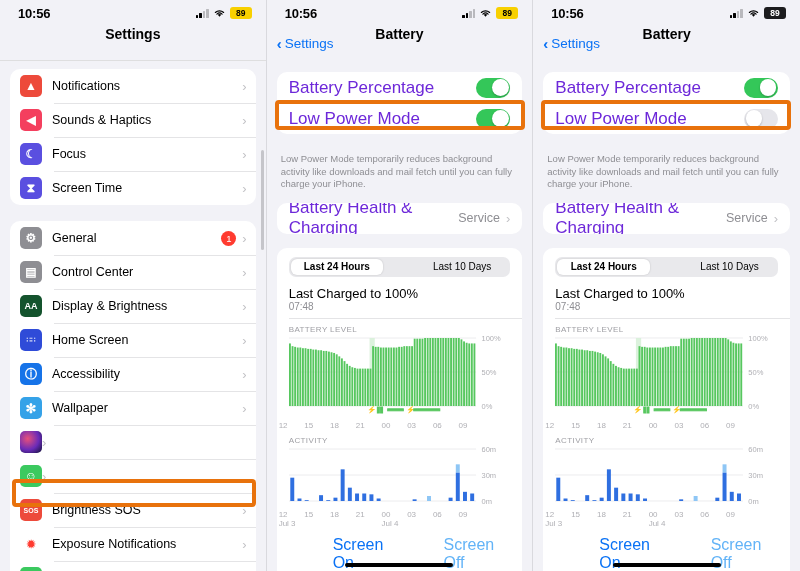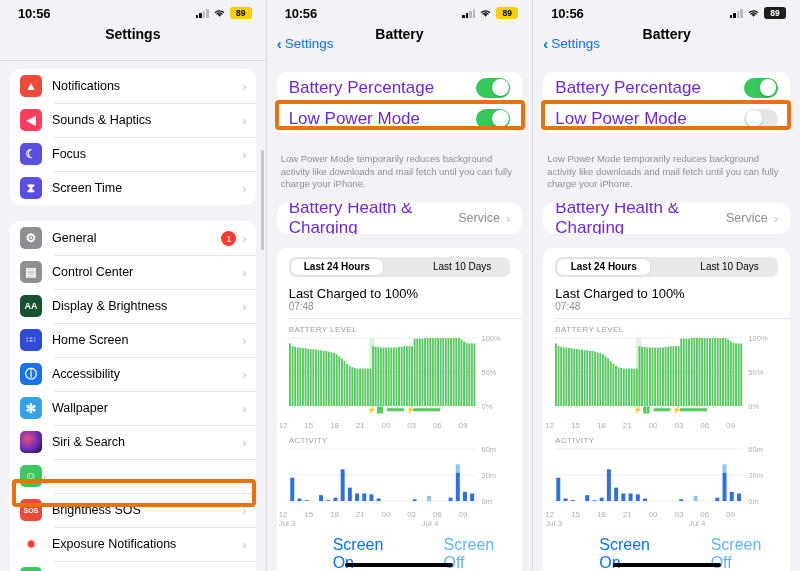--- a/index.html
+++ b/index.html
@@ -164,21 +164,21 @@
   .chart-label {
     font-size: 8px; color:#a0a0a5; letter-spacing: 0.4px;
     padding: 6px 12px 2px 12px;
   }
   .chart-wrap { position:relative; margin: 0 10px 0 12px; }
   .chart-svg { display:block; width:100%; }
   .xaxis {
     display:flex; padding-left: 2px; padding-right: 38px; margin-top:1px;
   }
   .xaxis span { flex:1; font-size: 8px; color:#b0b0b5; text-align:left;}
-  .daylab { display:flex; padding-left:2px; padding-right:38px;gap:40px;}
+  .daylab { display:flex; padding-left:2px; padding-right:38px;}
   .daylab span { font-size:8px; color:#b0b0b5; }
   .daylab .d1 { flex: 0 0 50%; }
 
   .summary { display:flex; padding: 8px 12px 4px 12px; }
   .sum-col { flex: 0 0 50%; }
   .sum-title { font-size: 16px; margin-left: 44px; }
   .sum-title.on { color:#0a72f5; }
   .sum-title.off { color:#62b3f7; }
   .sum-val { font-size: 14px; color:#000; margin-top:1px; }
 
@@ -272,21 +272,20 @@
             <span class="row-label">Accessibility</span>
             <span class="chev">›</span>
           </div>
           <div class="row">
             <span class="ic" style="background: rgb(53, 162, 232); font-size: 13px;">✻</span>
             <span class="row-label">Wallpaper</span>
             <span class="chev">›</span>
           </div>
           <div class="row">
             <span class="ic" style="background: radial-gradient(circle at 35% 35%, rgb(232, 80, 122), rgb(106, 43, 184) 55%, rgb(16, 16, 53));"></span>
-            <span class="row-label">Siri &amp; Search</span>
             <span class="chev">›</span>
           </div>
           <div class="row">
             <span class="ic" style="background: rgb(59, 201, 95); font-size: 12px;">☺</span>
             <span class="chev">›</span>
           </div>
           <div class="row">
             <span class="ic" style="background: rgb(237, 74, 59); font-size: 7px;">SOS</span>
             <span class="row-label">Brightness SOS</span>
             <span class="chev">›</span>

